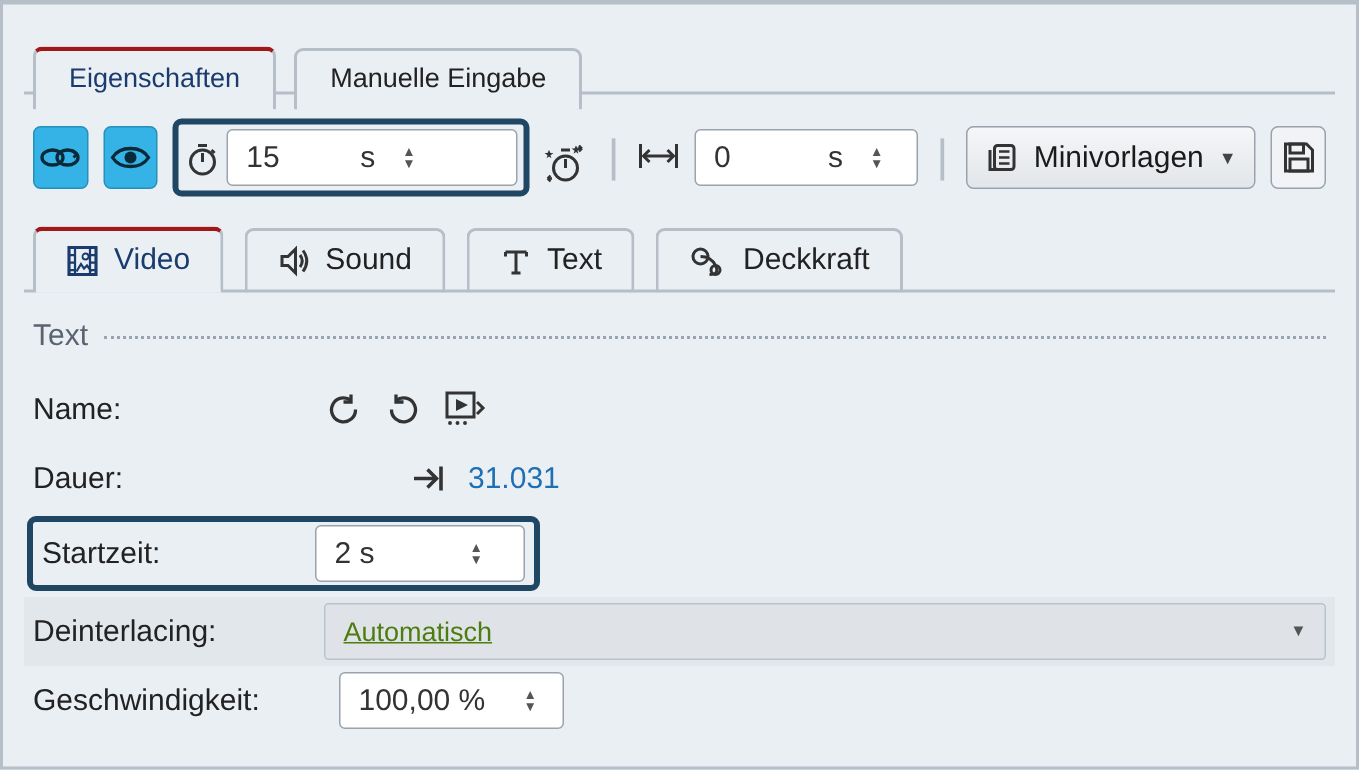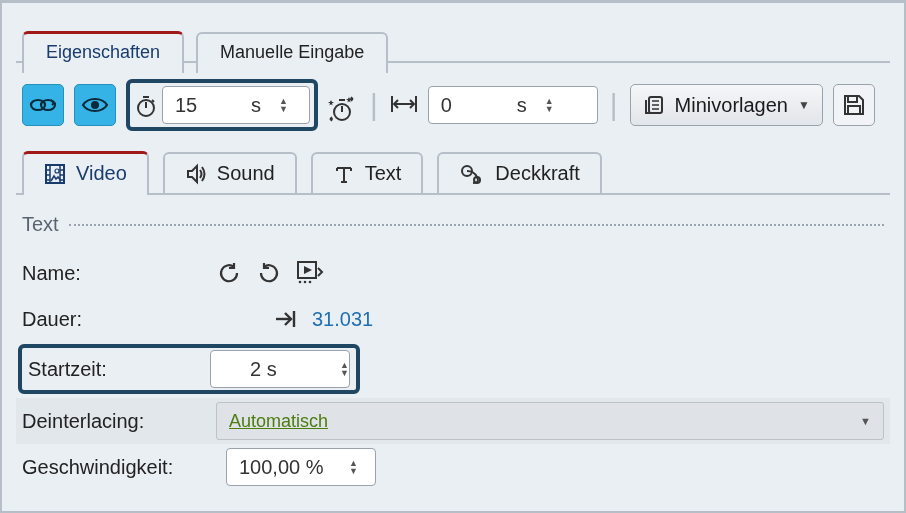--- a/index.html
+++ b/index.html
@@ -256,21 +256,21 @@
 
     <div class="highlight-box">
       <span class="mini-icon">
         <svg width="24" height="24" viewBox="0 0 24 24">
           <circle cx="12" cy="14" r="8" fill="none" stroke="#333" stroke-width="2"></circle>
           <path d="M12 14 L12 8" stroke="#333" stroke-width="2"></path>
           <path d="M9 3 h6" stroke="#333" stroke-width="2"></path>
           <path d="M18 6 l2 2" stroke="#333" stroke-width="2"></path>
         </svg>
       </span>
-      <div class="spin-box" style="width:148px;">
+      <div class="spin-box" style="width:194px;">
         <input type="text" value="15" style="">
         <span class="spin-unit">s</span>
         <span class="spin-arrows">▲<br>▼</span>
       </div>
     </div>
 
     <span class="mini-icon" style="width:30px;cursor:pointer;">
       <svg width="30" height="30" viewBox="0 0 30 30">
         <circle cx="14" cy="18" r="8" fill="none" stroke="#333" stroke-width="2"></circle>
         <path d="M14 18 L14 12" stroke="#333" stroke-width="2"></path>
@@ -395,21 +395,21 @@
         <path d="M20 2 v16" stroke="#333" stroke-width="2.4"></path>
       </svg>
     </span>
     <span class="light-value" style="font-size:20px;">31.031</span>
   </div>
 
   <div style="padding:2px 2px;">
     <div class="row-highlighted">
       <div class="form-label">Startzeit:</div>
       <div class="spin-box" style="width:140px;">
-        <input type="text" style="width: 80px; margin-left: 27px;" value="2 s">
+        <input type="text" style="width: 80px;" value="2 s">
         <span class="spin-arrows">▲<br>▼</span>
       </div>
     </div>
   </div>
 
   <div class="form-row" style="background:#e2e7ec;margin-top:2px;">
     <div class="form-label">Deinterlacing:</div>
     <div class="select-box">
       <span style="color:#4d7c0f;text-decoration:underline;">Automatisch</span>
       <span style="font-size:11px;color:#555;">▼</span>

